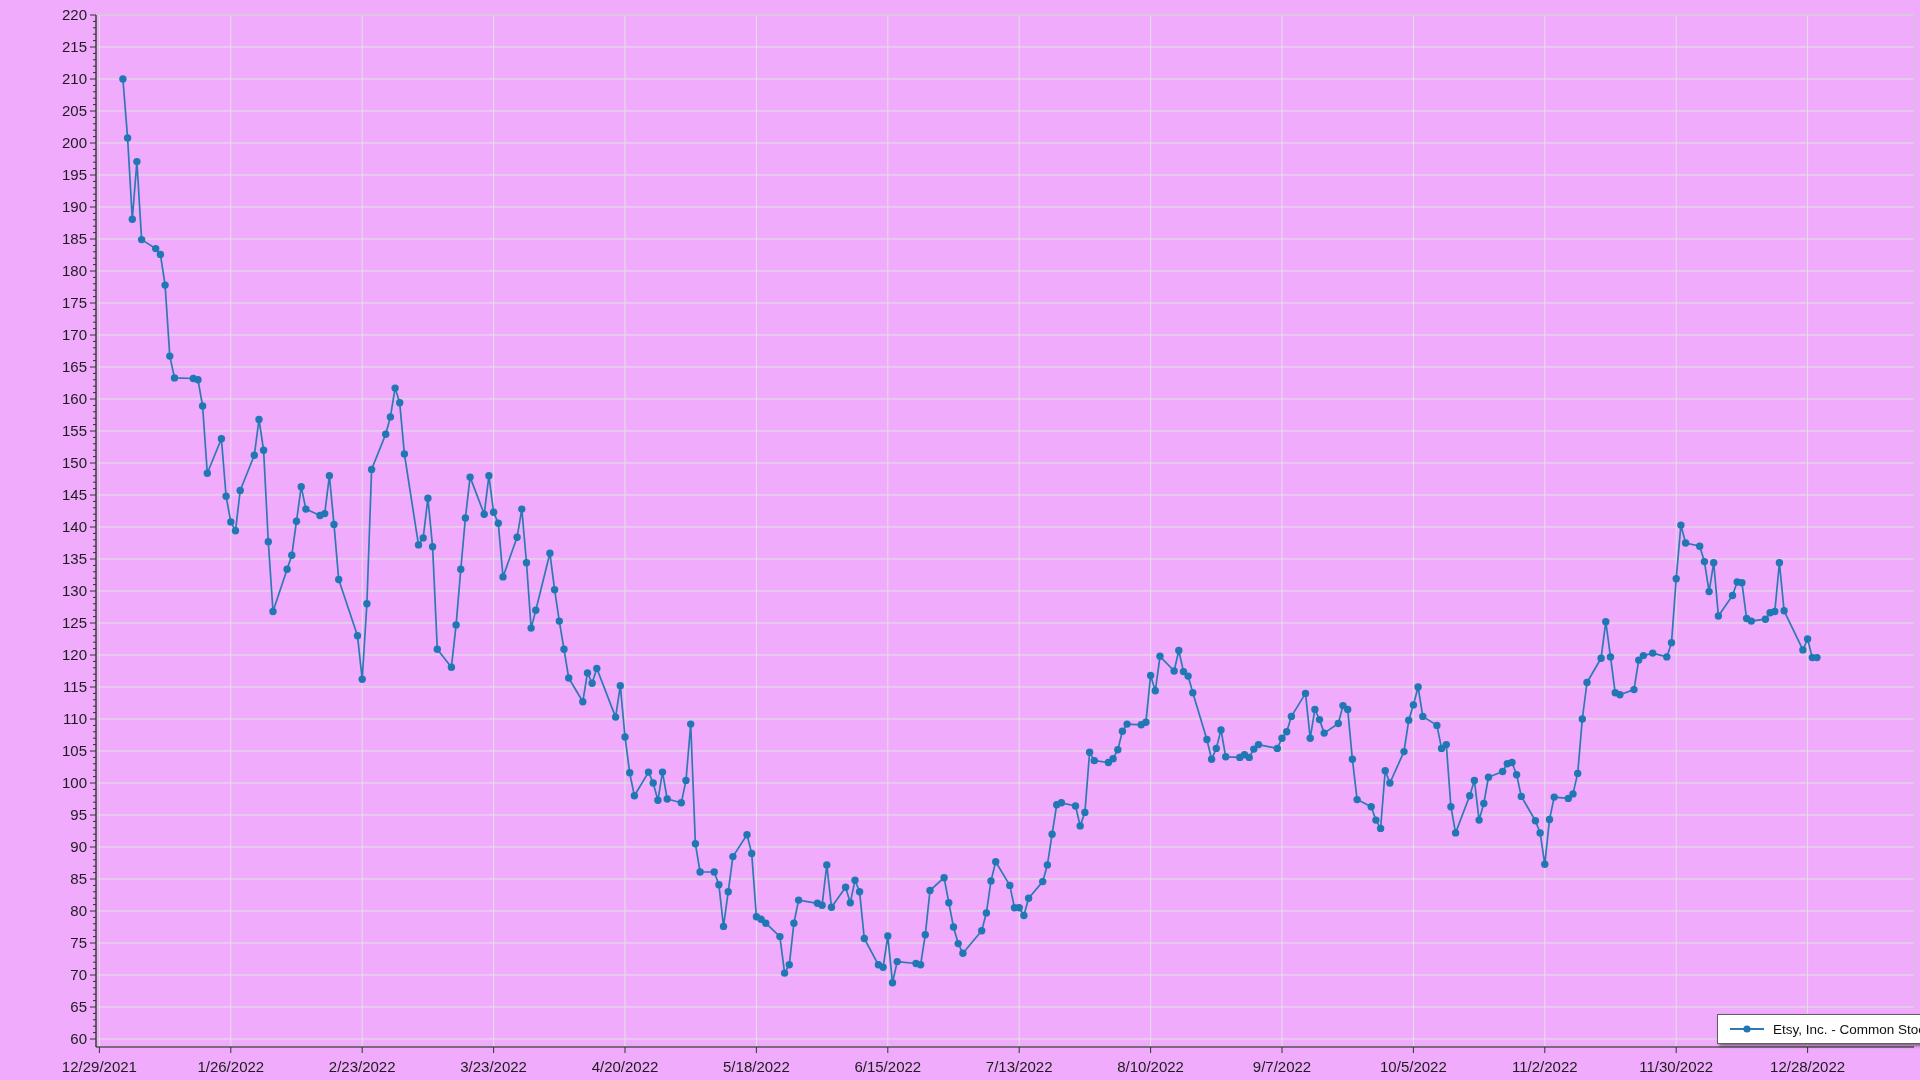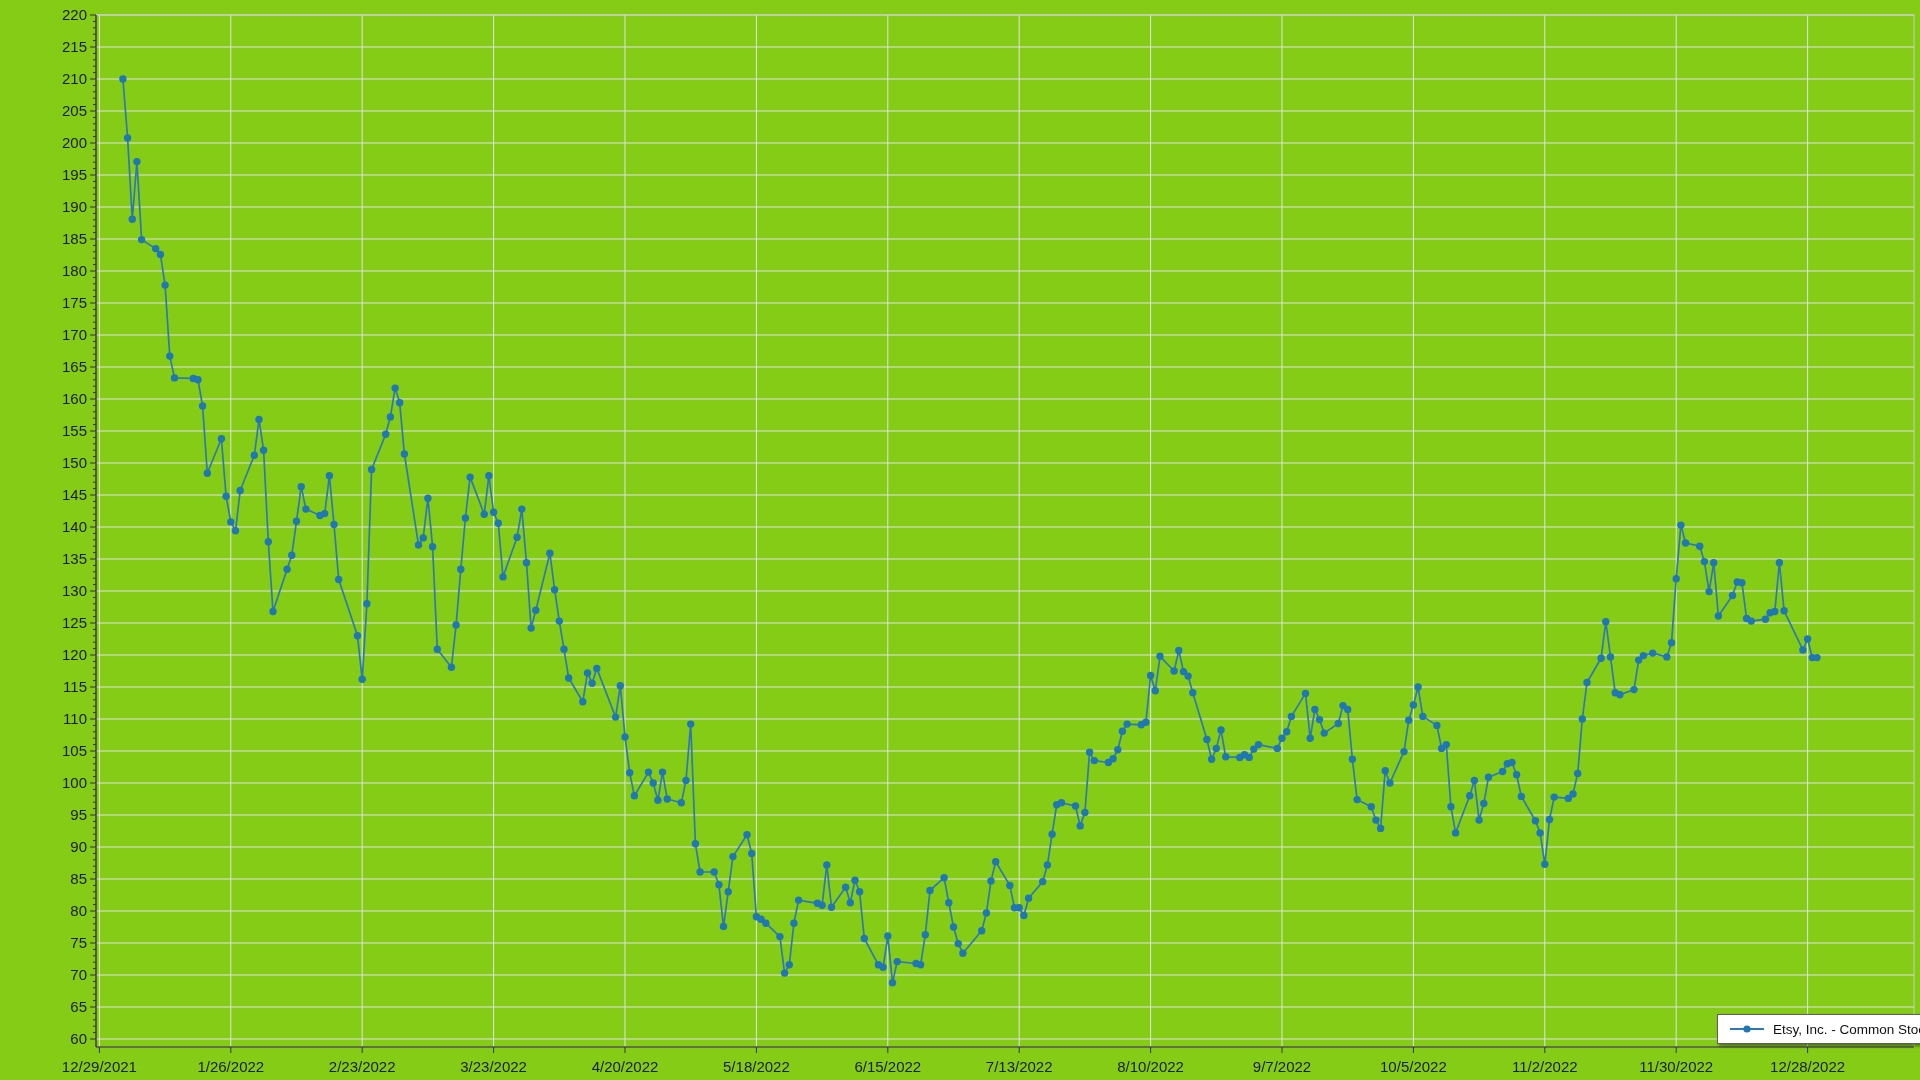--- a/index.html
+++ b/index.html
@@ -1,17 +1,17 @@
 <!DOCTYPE html>
 <html><head>
 <meta charset="utf-8">
 <style>
   html,body{margin:0;padding:0;width:1920px;height:1080px;background:#ffffff;overflow:hidden;
             font-family:"Liberation Sans","DejaVu Sans",sans-serif;}
-  .chart-root{position:absolute;left:0;top:0;width:1920px;height:1080px;background:#84cc16;}
+  .chart-root{position:absolute;left:0;top:0;width:1920px;height:1080px;background:#f0abfc;}
   #chart-svg{position:absolute;left:0;top:0;}
   .legend-box{position:absolute;left:1717px;top:1014px;height:28px;background:#ffffff;
               border:1px solid #5f5f5f;box-shadow:2px 2px 3px rgba(0,0,0,0.45);
               display:flex;align-items:center;padding:0 12px 0 10px;gap:7px;}
   .legend-label{font-size:13.5px;color:#111;white-space:nowrap;}
 </style>
 </head>
 <body>
 
 <div class="chart-root">

